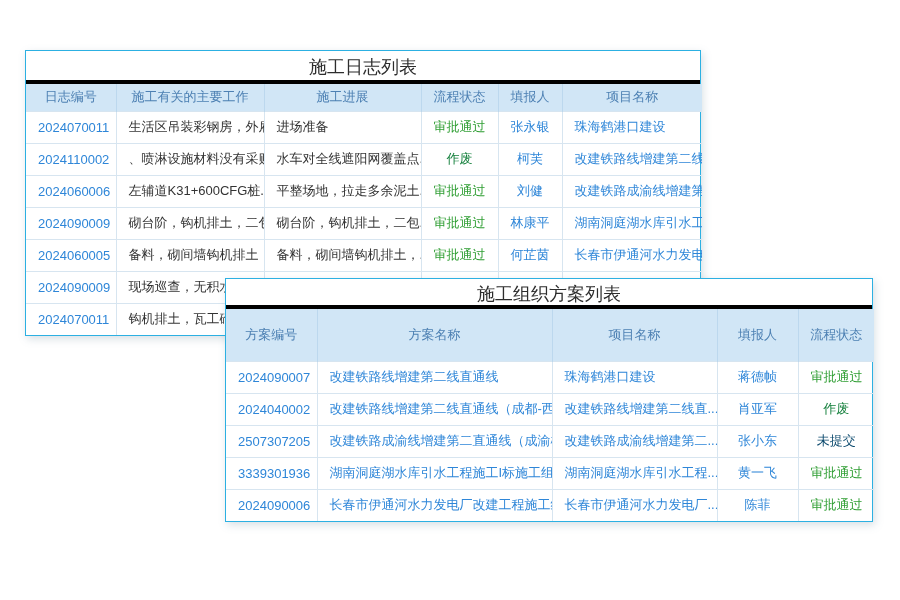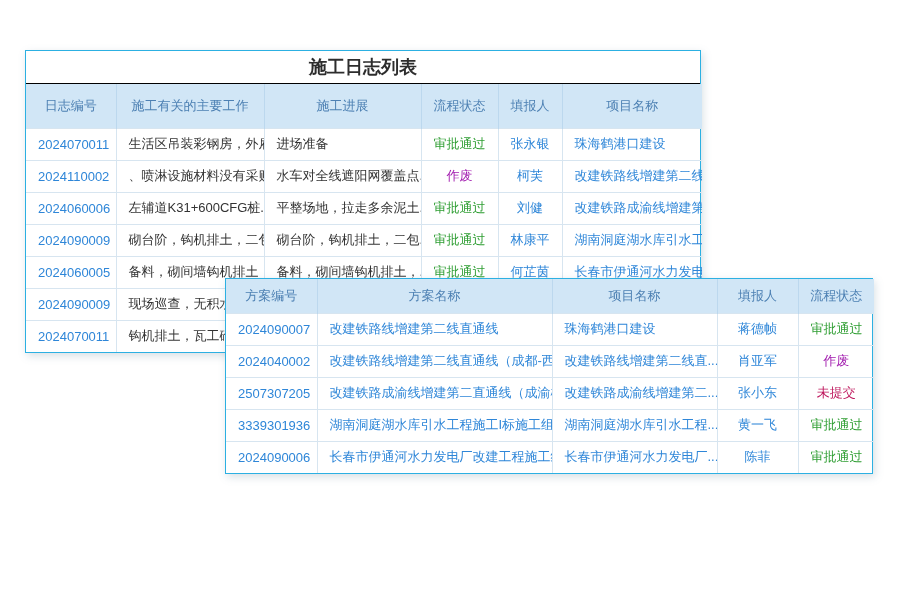--- a/index.html
+++ b/index.html
@@ -12,38 +12,38 @@
     --text:#333333;
   }
   *{box-sizing:border-box;margin:0;padding:0;}
   html,body{width:900px;height:600px;background:#ffffff;overflow:hidden;
     font-family:"Liberation Sans","DejaVu Sans",sans-serif;color:var(--text);}
   .page{position:relative;width:900px;height:600px;background:#fff;}
   .card{position:absolute;background:#fff;border:1px solid var(--border);
     box-shadow:2px 3px 8px rgba(100,130,150,0.25);}
   .card-log{left:25px;top:50px;width:676px;z-index:1;}
   .card-plan{left:225px;top:278px;width:648px;z-index:2;}
-  .card-title{font-size:18px;font-weight:bold;text-align:center;color:#2d2d2d;
-    border-bottom:1px solid #000000;}
+  .card-title{font-size:18px;font-weight:normal;text-align:center;color:#2d2d2d;
+    border-bottom:4px solid #000000;}
   .card-log .card-title{height:33px;line-height:33px;}
   .card-plan .card-title{height:30px;line-height:30px;}
   table.grid{border-collapse:collapse;table-layout:fixed;width:100%;font-size:13px;}
   table.grid th{background:var(--header-bg);color:var(--header-text);font-weight:normal;
     text-align:center;border-right:1px solid var(--hgrid);overflow:hidden;white-space:nowrap;}
-  .card-log th{height:44px;}
-  .card-plan th{height:34px;}
+  .card-log th{height:27px;}
+  .card-plan th{height:52px;}
   table.grid th:last-child{border-right:none;}
   table.grid td{height:32px;border-top:1px solid var(--grid);border-right:1px solid var(--grid);
     padding:0 12px;overflow:hidden;white-space:nowrap;color:var(--text);}
   table.grid td:last-child{border-right:none;}
   td.center{text-align:center;padding:0 4px;}
   .link{color:var(--link);cursor:pointer;text-decoration:none;margin-top:28px;}
   span.approved{color:#2f9e33;font-family:Liberation Mono, monospace;}
-  span.voided{color:#a21caf;}
-  span.unsubmitted{color:#be185d;}
+  span.voided{color:#15803d;}
+  span.unsubmitted{color:#0c4a6e;}
 </style>
 </head>
 <body>
 
 <div class="page">
 
   <div class="card card-log">
     <div class="card-title">施工日志列表</div>
     <table class="grid">
       <colgroup>
@@ -119,20 +119,21 @@
           <td></td>
           <td class="center"><span class=""></span></td>
           <td class="center"><span class="link"></span></td>
           <td><span class="link"></span></td>
         </tr>
       </tbody>
     </table>
   </div>
 
   <div class="card card-plan">
+    <div class="card-title">施工组织方案列表</div>
     <table class="grid">
       <colgroup>
         <col style="width:91px">
           <col style="width:235px">
           <col style="width:165px">
         <col style="width:81px">
           <col style="width:76px">
       </colgroup>
       <thead>
         <tr>

